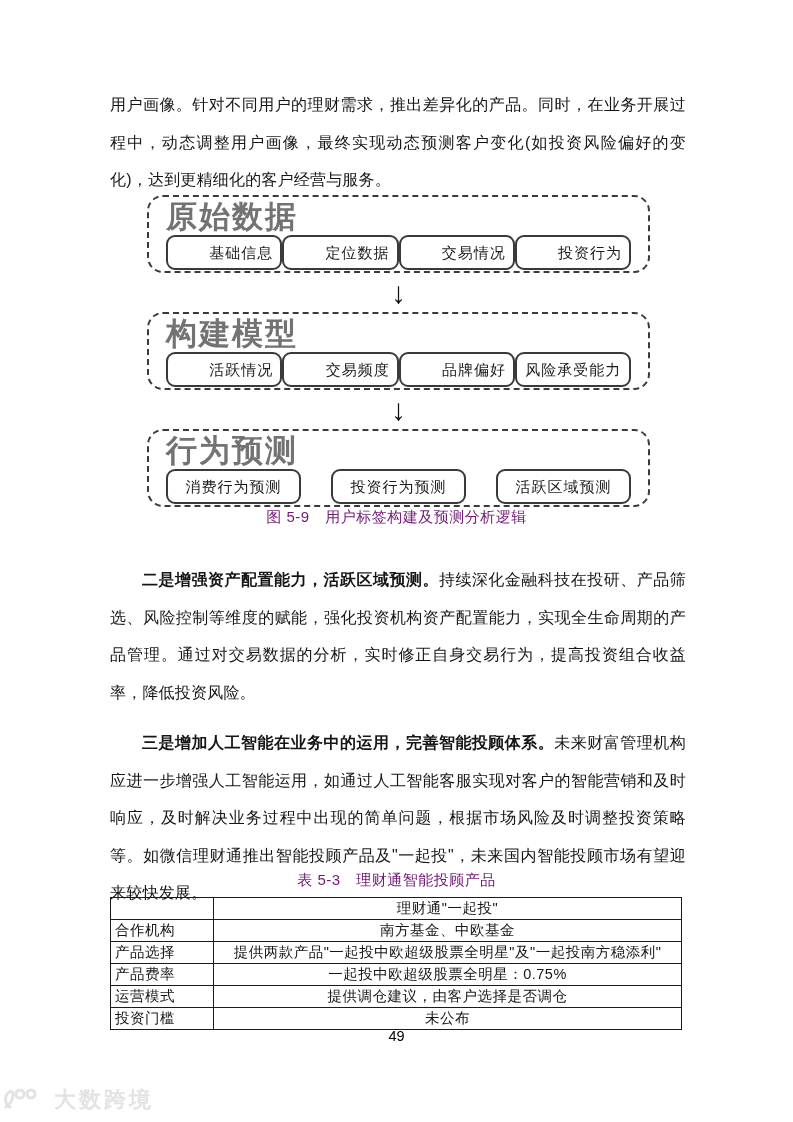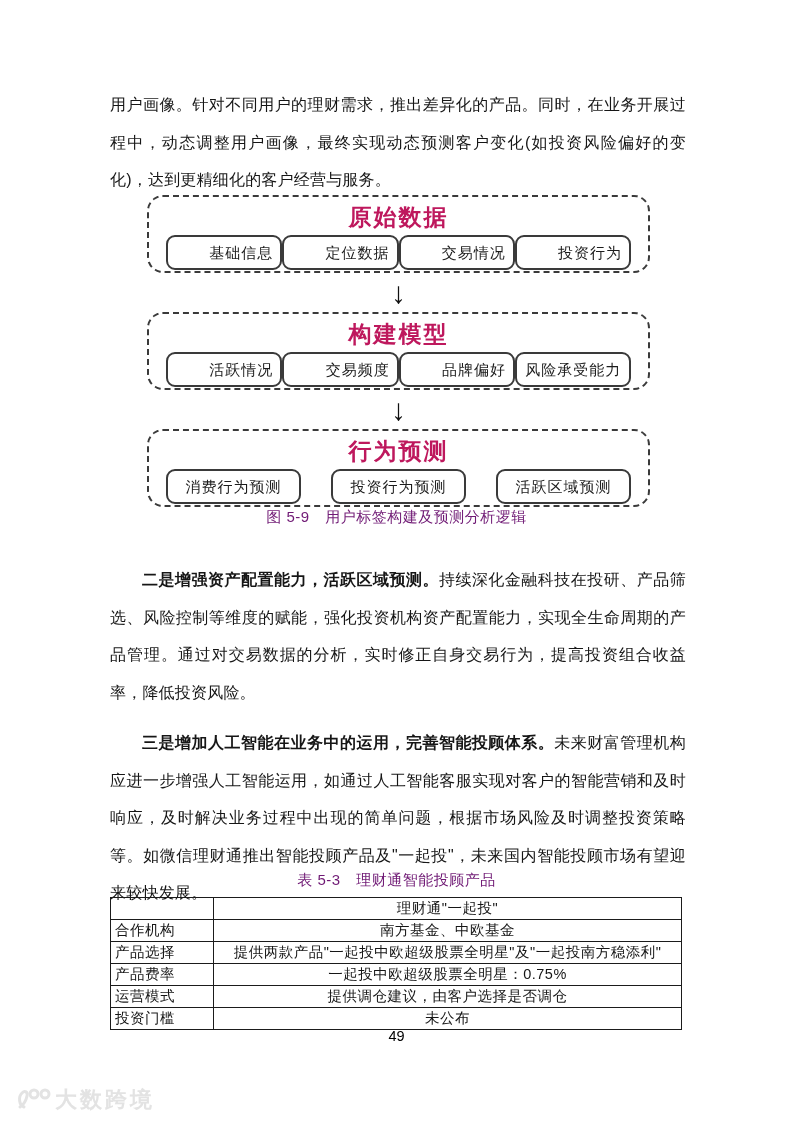--- a/index.html
+++ b/index.html
@@ -28,22 +28,22 @@
     display:flex;flex-direction:column;
   }
   .stage{
     box-sizing:border-box;
     height:78px;width:503px;
     border:2px dashed #3a3a3a;
     border-radius:16px;
     padding:4px 17px 0 17px;
   }
   .stage-title{
-    text-align:center;font-size:23px;font-weight:600;
-    line-height:32px;letter-spacing:2px;color:#be185d;
+    font-size:31px;font-weight:600;
+    line-height:32px;letter-spacing:2px;color:#737373;
   }
   .stage-items{
     display:flex;justify-content:space-between;align-items:center;
     margin-top:2px;
   }
   .node{
     box-sizing:border-box;
     border:2px solid #3a3a3a;border-radius:9px;
     font-size:15px;line-height:15px;color:#1c1c1c;
     padding:8px 0;text-align:center;letter-spacing:1px;
@@ -72,22 +72,22 @@
     padding:1px 4px;color:#161616;letter-spacing:0.5px;
   }
   td.rowlabel{width:94px;text-align:left;padding-left:6px;}
   td.rowvalue{text-align:center;}
   #page-number{
     position:absolute;left:0;top:1028px;width:793px;
     text-align:center;font-size:14.5px;color:#000000;margin:0;
   }
   
   #watermark{
-    position:absolute;left:16px;top:1085px;
-    display:flex;align-items:center;gap:3px;
+    position:absolute;left:2px;top:1085px;
+    display:flex;align-items:center;gap:16px;
     color:#e3e3e3;
   }
   #watermark .wm-text{
     font-size:22px;font-weight:bold;letter-spacing:3px;color:#e3e3e3;
   }
 </style>
 </head>
 <body>
 
 <div id="page">

